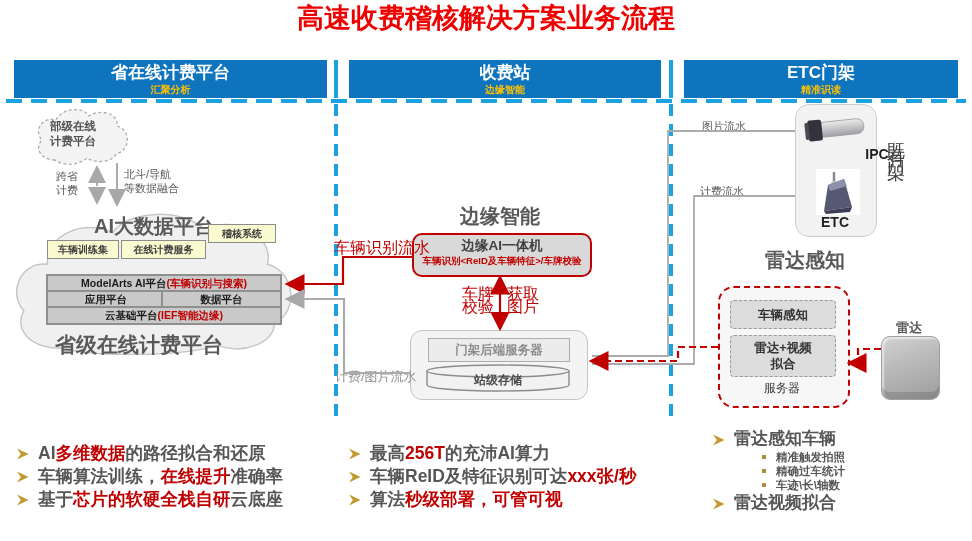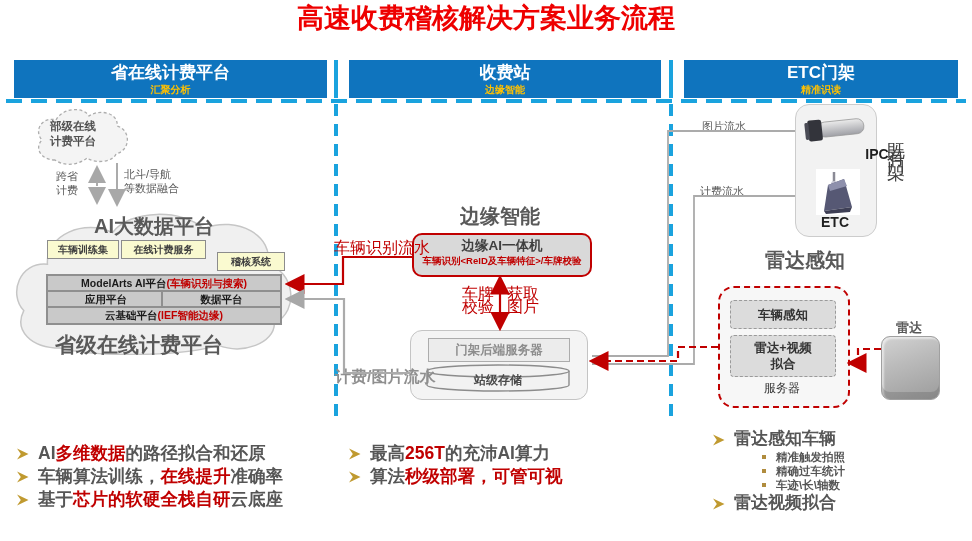--- a/index.html
+++ b/index.html
@@ -23,21 +23,21 @@
   .bighead{font-size:20px;font-weight:bold;color:var(--gray-text);text-align:center;white-space:nowrap;}
   .ybox{background:#FAFAD0;border:1.8px solid #8C8C8C;color:#3F3F3F;font-weight:bold;
         display:flex;align-items:center;justify-content:center;white-space:nowrap;}
   .gbox{background:#C9C9C9;border:2px solid #8F8F8F;color:#1A1A1A;font-weight:bold;font-size:10.5px;
         display:flex;align-items:center;justify-content:center;white-space:nowrap;}
   .hl{color:var(--accent-red);}
   .edgebox{border:2.5px solid var(--accent-red);border-radius:10px;background:#D9D9D9;text-align:center;}
   .edgebox .t{font-size:13.5px;font-weight:bold;color:#3F3F3F;line-height:18px;padding-top:2px;}
   .edgebox .s{font-size:9.5px;font-weight:bold;color:var(--accent-red);line-height:12px;}
   .redlab{font-size:16px;font-weight:normal;color:var(--accent-red);line-height:13px;}
-  .graylab{font-size:16px;font-weight:bold;color:#8F8F8F;line-height:13px;}
+  .graylab{font-size:13px;font-weight:normal;color:#8F8F8F;line-height:13px;}
   .srvwrap{border:1.5px solid #C4C4C4;border-radius:12px;background:#F4F4F4;}
   .srvbox{background:#ECECEC;border:1.5px solid #ACACAC;color:#8C8C8C;font-size:12.5px;font-weight:bold;
           display:flex;align-items:center;justify-content:center;}
   .panel{background:#F2F2F2;border:1px solid #CCCCCC;border-radius:14px;}
   .devlab{font-size:14px;font-weight:bold;color:#1F1F1F;text-align:center;}
   .vtext{writing-mode:vertical-lr;text-orientation:upright;font-size:18px;color:#404040;letter-spacing:7px;}
   .rdash{border:2.5px dashed var(--accent-red);border-radius:16px;background:#F7F7F7;}
   .rin{background:#DCDCDC;border:1.3px dashed #9A9A9A;border-radius:4px;color:#333;font-size:12.5px;font-weight:bold;
        display:flex;align-items:center;justify-content:center;text-align:center;line-height:16px;}
   .radardev{border-radius:9px;border:1px solid #A0A0A0;
@@ -96,21 +96,21 @@
     <div>等数据融合</div>
   </div>
 
   <svg class="abs" style="left:5px;top:207px;" width="298" height="148" viewBox="0 0 300 150">
     <path d="M55,143 C25,143 8,125 18,105 C2,88 14,55 42,58 C40,28 80,12 108,26 C125,2 180,2 200,22 C235,8 272,30 265,58 C292,65 298,105 272,118 C272,138 240,150 215,140 C180,152 90,152 55,143 Z" fill="#F0F0F0" stroke="#C6C6C6" stroke-width="1.5"></path>
   </svg>
   <div class="abs bighead" style="left:5px;top:213px;width:298px;">AI大数据平台</div>
 
   <div class="abs ybox" style="left:47px;top:240px;width:70px;height:17px;font-size:10px;">车辆训练集</div>
   <div class="abs ybox" style="left:121px;top:240px;width:83px;height:17px;font-size:10px;">在线计费服务</div>
-  <div class="abs ybox" style="left:208px;top:252px;width:66px;height:17px;font-size:10px;margin-left:9px;">稽核系统</div>
+  <div class="abs ybox" style="left:208px;top:224px;width:66px;height:17px;font-size:10px;">稽核系统</div>
 
   <div class="abs gbox" style="left:46px;top:274px;width:232px;height:15px;">
     <span>ModelArts AI平台</span>
       <span class="hl">(车辆识别与搜索)</span>
   </div>
   <div class="abs gbox" style="left:46px;top:290px;width:116px;height:15px;">应用平台</div>
   <div class="abs gbox" style="left:161px;top:290px;width:117px;height:15px;">数据平台</div>
   <div class="abs gbox" style="left:46px;top:306px;width:232px;height:15px;">
     <span>云基础平台</span>
       <span class="hl">(IEF智能边缘)</span>
@@ -232,20 +232,26 @@
     <div class="bline">
       <svg class="arr" width="14" height="14" viewBox="0 0 14 14">
           <path d="M1,1.5 L12.5,7 L1,12.5 L4.8,7 Z" fill="#C09A30"></path>
         </svg>
       <span><span>最高</span><span class="hl">256T</span><span>的充沛AI算力</span></span>
     </div>
     <div class="bline">
       <svg class="arr" width="14" height="14" viewBox="0 0 14 14">
           <path d="M1,1.5 L12.5,7 L1,12.5 L4.8,7 Z" fill="#C09A30"></path>
         </svg>
+      <span><span>车辆ReID及特征识别可达</span><span class="hl">xxx张/秒</span><span></span></span>
+    </div>
+    <div class="bline">
+      <svg class="arr" width="14" height="14" viewBox="0 0 14 14">
+          <path d="M1,1.5 L12.5,7 L1,12.5 L4.8,7 Z" fill="#C09A30"></path>
+        </svg>
       <span><span>算法</span><span class="hl">秒级部署，可管可视</span><span></span></span>
     </div>
   </div>
 
   <div class="abs blist" style="left:712px;top:428px;">
     <div class="bline rhead">
       <svg class="arr" width="14" height="14" viewBox="0 0 14 14">
           <path d="M1,1.5 L12.5,7 L1,12.5 L4.8,7 Z" fill="#C09A30"></path>
         </svg>
       <span>雷达感知车辆</span>

